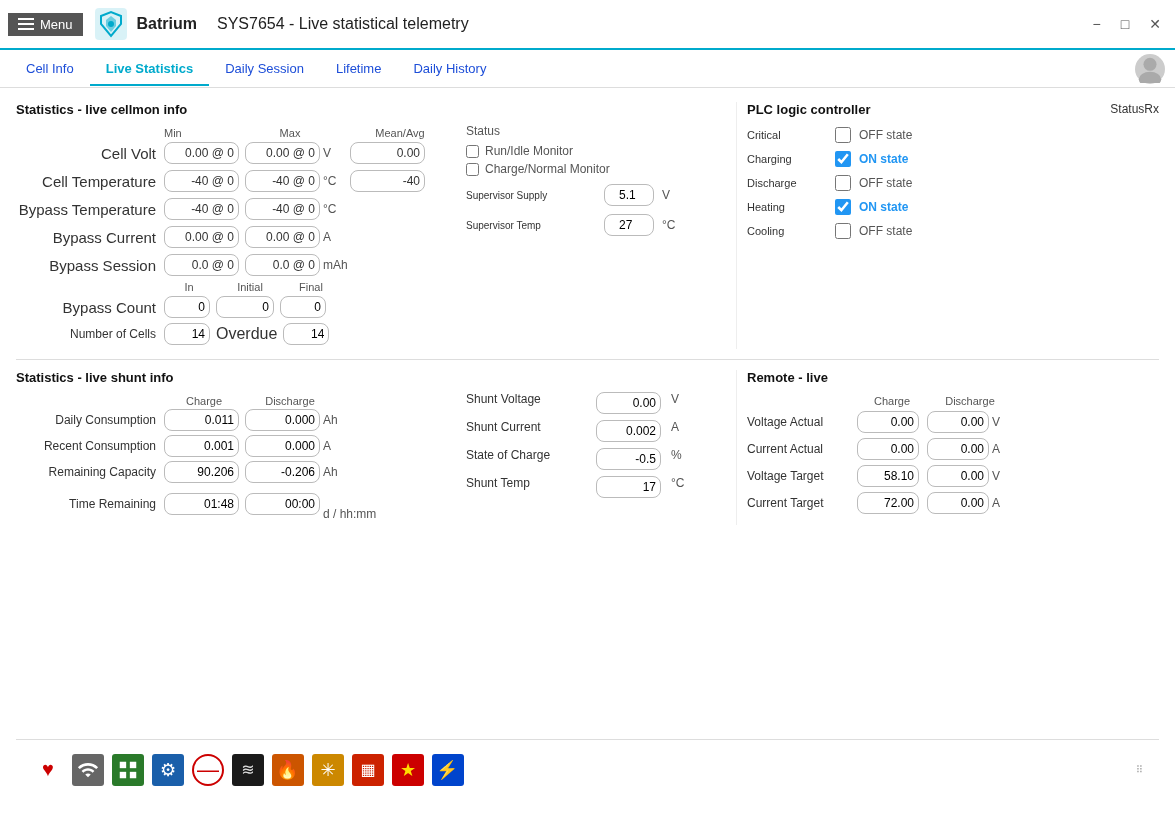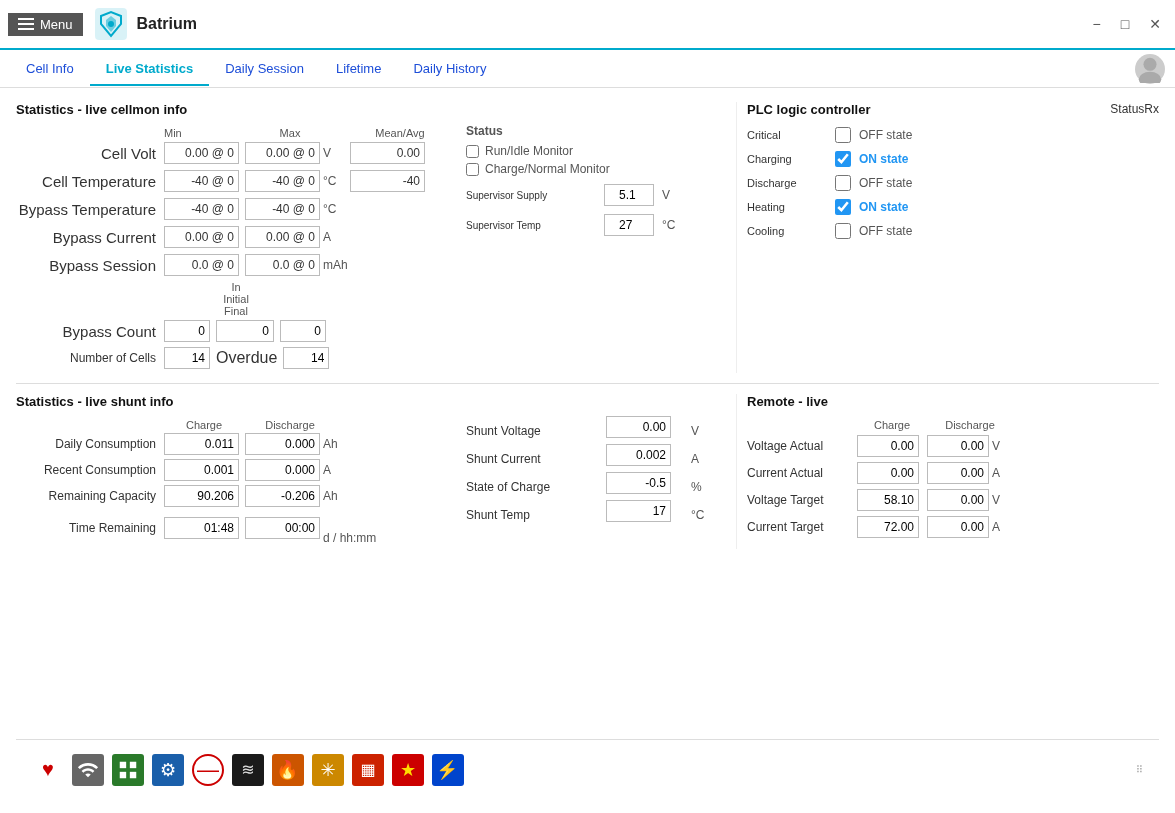--- a/index.html
+++ b/index.html
@@ -34,32 +34,32 @@
 
     .gap-col { width: 6px; }
 
     .bc-input { width: 46px; height: 22px; border: 1px solid #bbb; background: #fff; text-align: right; padding: 0 4px; font-size: 12px; }
 
     
     .noc-row { display: flex; align-items: center; margin-bottom: 4px; }
     .noc-label { width: 148px; text-align: right; padding-right: 8px; font-size: 12px; color: #333; }
     .noc-input { width: 46px; height: 22px; border: 1px solid #bbb; text-align: right; padding: 0 4px; font-size: 12px; }
     .overdue-label { font-size: 16px; color: #333; margin: 0 6px; }
-    .status-title { font-size: 12px; color: #555; margin-bottom: 6px; font-weight: bold; }
+    .status-title { font-size: 12px; color: #555; margin-bottom: 6px; }
     .checkbox-row { display: flex; align-items: center; gap: 6px; margin-bottom: 4px; }
     .checkbox-label { font-size: 12px; color: #555; }
 
     
     .supervisor-row { display: flex; align-items: center; gap: 8px; margin-bottom: 6px; margin-top: 8px; }
     .supervisor-label { font-size: 10px; color: #333; width: 130px; }
     .supervisor-input { width: 50px; height: 22px; border: 1px solid #bbb; text-align: left; padding: 0 14px; font-size: 12px; }
     .supervisor-unit { font-size: 12px; color: #555; }
 
     
-    .shunt-row { display: flex; align-items: flex-end; gap: 20px; margin-bottom: 6px; }
+    .shunt-row { display: flex; align-items: flex-start; gap: 10px; margin-bottom: 6px; }
     .shunt-label { width: 120px; font-size: 12px; color: #333; }
     .shunt-input { width: 65px; height: 22px; border: 1px solid #bbb; text-align: right; padding: 0 4px; font-size: 12px; }
     .shunt-unit { width: 20px; font-size: 12px; color: #555; }
     .plc-row { display: flex; align-items: center; gap: 8px; margin-bottom: 8px; }
     .plc-label { width: 80px; font-size: 11px; color: #333; }
     .plc-checkbox { width: 16px; height: 16px; }
     .plc-state-label { font-size: 12px; color: #555; }
     .plc-checkbox-blue { width: 16px; height: 16px; accent-color: #2196F3; }
     .remote-col-headers { display: flex; margin-left: 110px; gap: 0; margin-bottom: 4px; }
     .remote-col { width: 70px; text-align: center; font-size: 11px; color: #555; }
@@ -81,21 +81,21 @@
     
     .three-col { display: flex; gap: 0; }
     .col1 { width: 440px; }
     .col2 { width: 280px; padding: 0 10px; border-left: none; }
     .col3 { flex: 1; padding-left: 10px; border-left: 1px solid #eee; }
 
     .shunt-stat-row { display: flex; align-items: center; margin-bottom: 4px; }
     .shunt-stat-label { width: 148px; font-size: 12px; color: #333; text-align: right; padding-right: 8px; }
     .shunt-input2 { width: 75px; height: 22px; border: 1px solid #bbb; background: #fff; text-align: right; padding: 0 4px; font-size: 12px; }
 
-    input[type="text"] { outline: none; }
+    input[type="text"] { outline: none; border-radius: 8px; }
     input[type="checkbox"] { margin: 0; }
   </style>
 </head>
 <body>
 
 <div class="title-bar">
   <button class="menu-btn">
     <div class="hamburger">
       <span></span>
         <span></span>
@@ -105,20 +105,21 @@
   </button>
   <div class="logo">
     <svg class="logo-icon" viewBox="0 0 36 36">
       <rect x="2" y="2" width="32" height="32" rx="4" fill="#00aacc" opacity="0.15"></rect>
       <path d="M8 10 L18 6 L28 10 L28 18 L18 30 L8 18 Z" fill="none" stroke="#00aacc" stroke-width="2"></path>
       <path d="M13 14 L18 10 L23 14 L23 20 L18 26 L13 20 Z" fill="#00aacc" opacity="0.5"></path>
       <circle cx="18" cy="18" r="3" fill="#00aacc"></circle>
     </svg>
     <span style="font-size:16px;font-weight:700;color:#222;">Batrium</span>
   </div>
+  <span style="font-size:16px;font-weight:500;color:#222;">SYS7654 - Live statistical telemetry</span>
   <div class="window-controls">
     <button class="win-btn">−</button>
     <button class="win-btn">□</button>
     <button class="win-btn win-close">✕</button>
   </div>
 </div>
 
 <div class="tab-bar">
   <div class="tab">Cell Info</div>
   <div class="tab active">Live Statistics</div>
@@ -184,21 +185,21 @@
       </div>
 
       <div class="stat-row">
         <div class="stat-label">Bypass Session</div>
         <input type="text" class="stat-input" value="0.0 @ 0" style="">
         <div class="gap-col"></div>
         <input type="text" class="stat-input" value="0.0 @ 0" style="">
         <div class="stat-unit">mAh</div>
       </div>
 
-      <div style="display:flex;align-items:center;margin-bottom:2px;margin-top:4px;flex-direction:column;">
+      <div style="display:flex;align-items:flex-start;margin-bottom:2px;margin-top:4px;">
         <div style="width:148px;"></div>
         <div style="width:50px;text-align:center;font-size:11px;color:#555;">In</div>
         <div style="width:6px;"></div>
         <div style="width:60px;text-align:center;font-size:11px;color:#555;">Initial</div>
         <div style="width:6px;"></div>
         <div style="width:50px;text-align:center;font-size:11px;color:#555;">Final</div>
       </div>
 
       <div class="stat-row">
         <div class="stat-label">Bypass Count</div>

